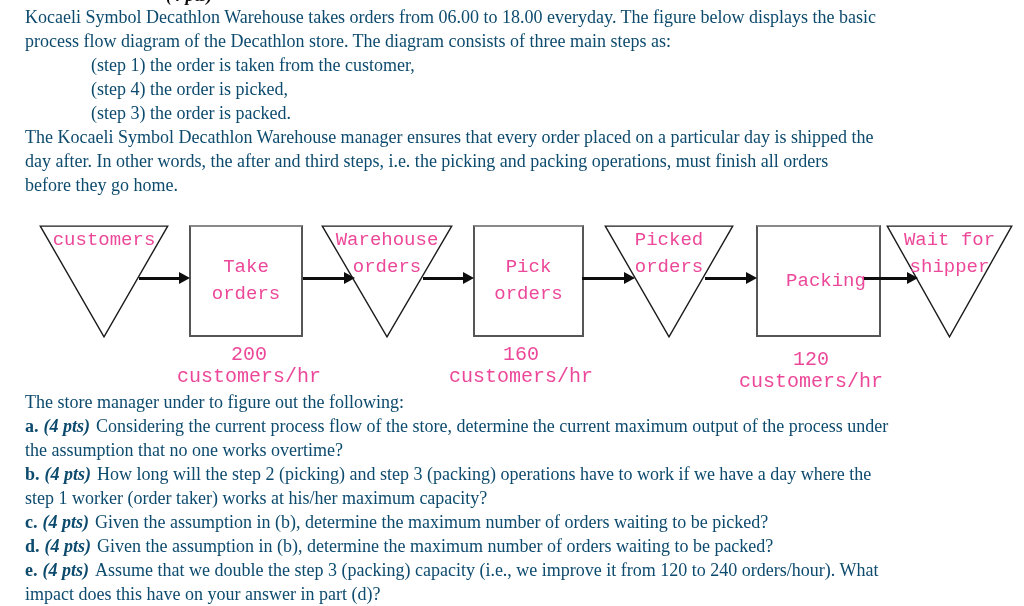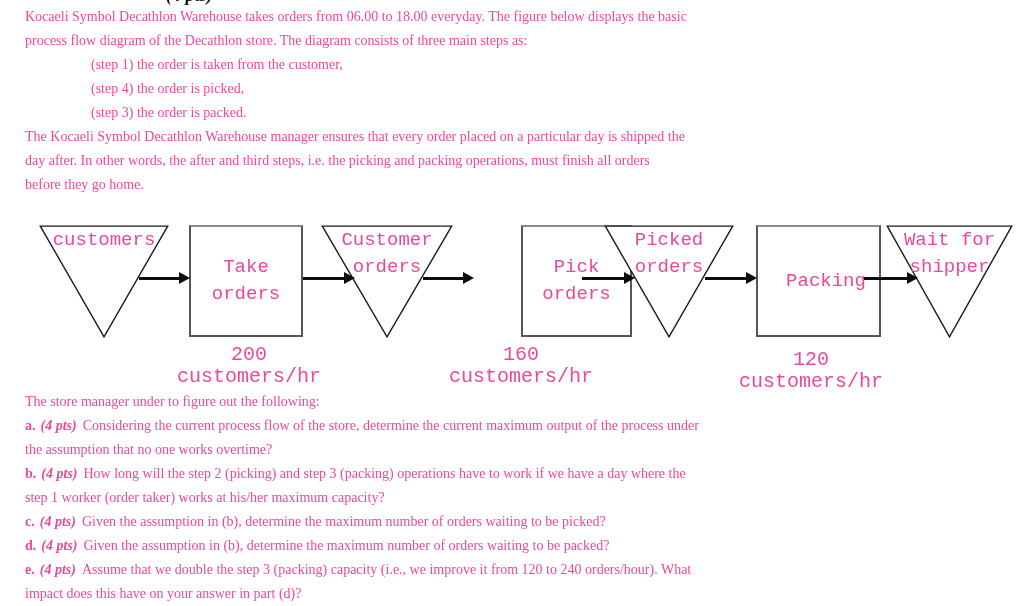--- a/index.html
+++ b/index.html
@@ -4,21 +4,21 @@
 <style>
   html,body{margin:0;padding:0;}
   body{width:1024px;height:606px;background:#ffffff;}
   .page{position:relative;width:1024px;height:606px;background:#fff;overflow:hidden;
         color:#111;font-family:"Liberation Serif",serif;}
 
   
   .textblock{position:absolute;left:25px;right:6px;}
   .intro{top:5px;}
   .questions{top:390px;}
-  .tline{font-size:14px;line-height:24px;white-space:nowrap;color:#ec4899;}
+  .tline{font-size:18px;line-height:24px;white-space:nowrap;color:#0c4a6e;}
   .indent{padding-left:66px;}
   .qlabel{font-weight:bold;margin-right:5px;}
   .qpts{font-weight:bold;font-style:italic;margin-right:6px;}
 
   
   .clip-fragment{position:absolute;left:166px;top:-15px;font-size:18px;
                  font-weight:bold;font-style:italic;white-space:nowrap;color:#0e0e0e;}
 
   
   .diagram{position:absolute;left:11px;top:225px;width:1024px;height:150px;
@@ -70,26 +70,26 @@
     <div class="shape pbox" style="left:178px;width:110px;">
       <div>Take</div>
       <div>orders</div>
     </div>
 
     <div class="shape tri" style="left:310px;width:132px;">
       <svg viewBox="0 0 100 100" preserveAspectRatio="none">
           <polygon points="1,1 99,1 50,99"></polygon>
         </svg>
       <div class="tri-label">
-        <div>Customer</div>
+        <div>Warehouse</div>
         <div>orders</div>
       </div>
     </div>
 
-    <div class="shape pbox" style="left:462px;width:107px;margin-left:48px;">
+    <div class="shape pbox" style="left:462px;width:107px;">
       <div>Pick orders</div>
     </div>
 
     <div class="shape tri" style="left:593px;width:130px;">
       <svg viewBox="0 0 100 100" preserveAspectRatio="none">
           <polygon points="1,1 99,1 50,99"></polygon>
         </svg>
       <div class="tri-label">
         <div>Picked</div>
         <div>orders</div>

